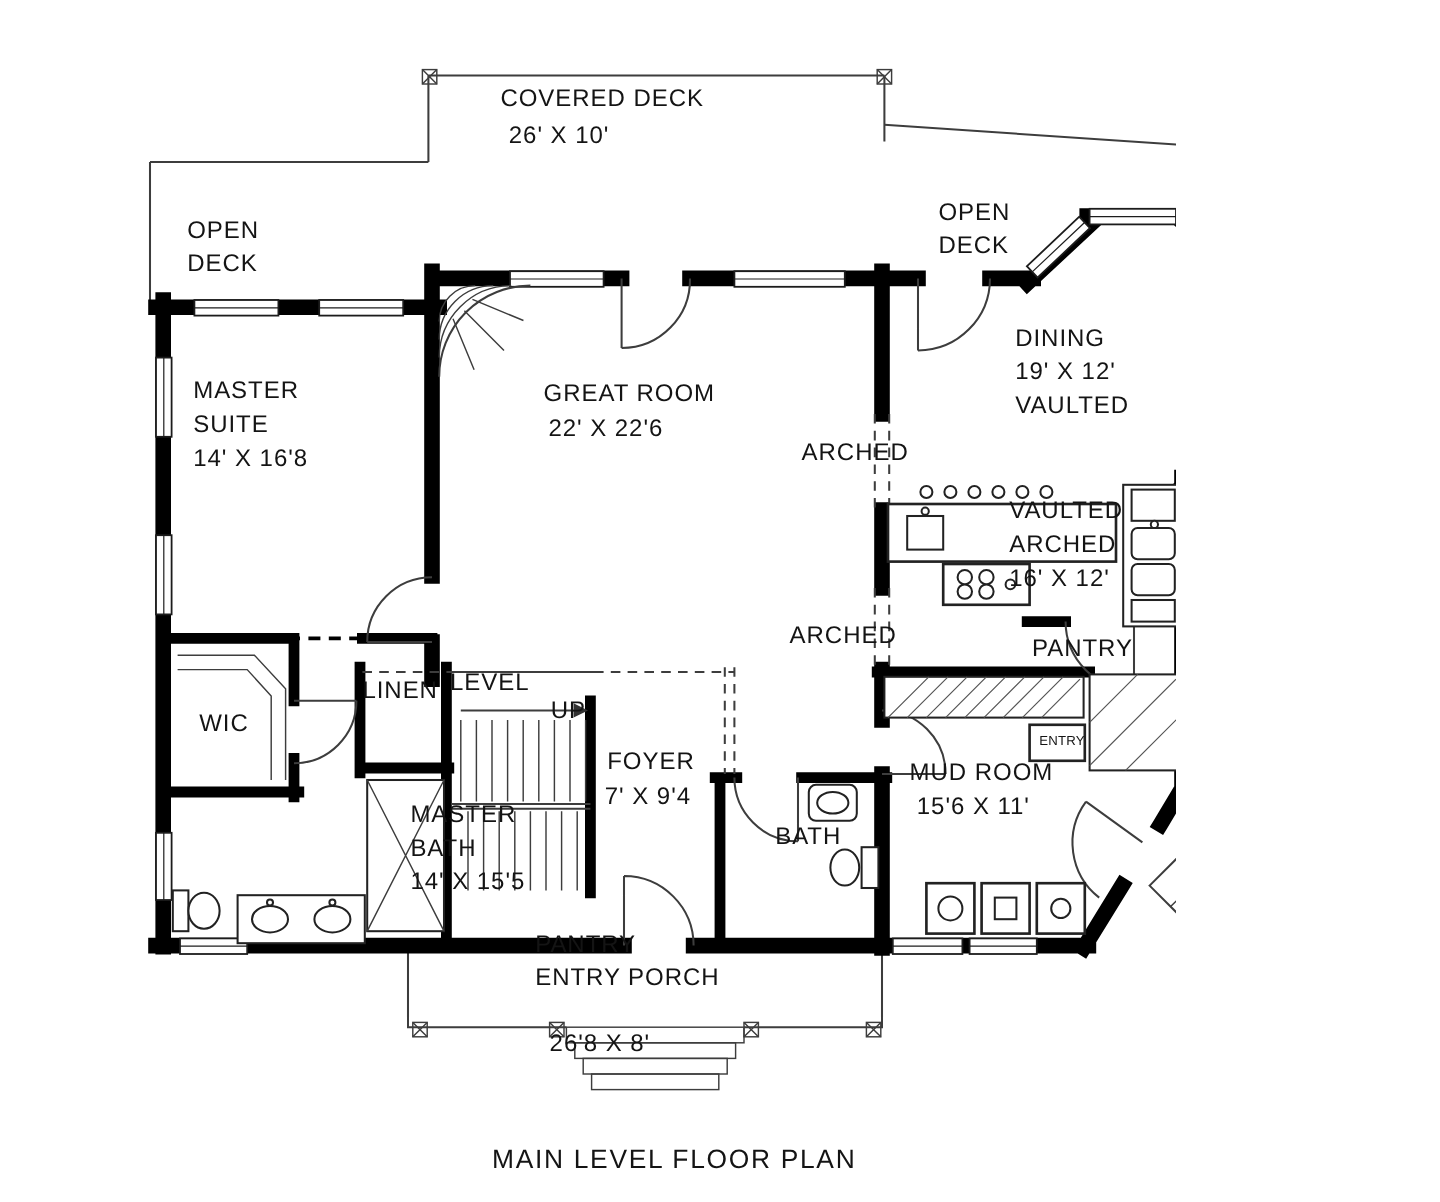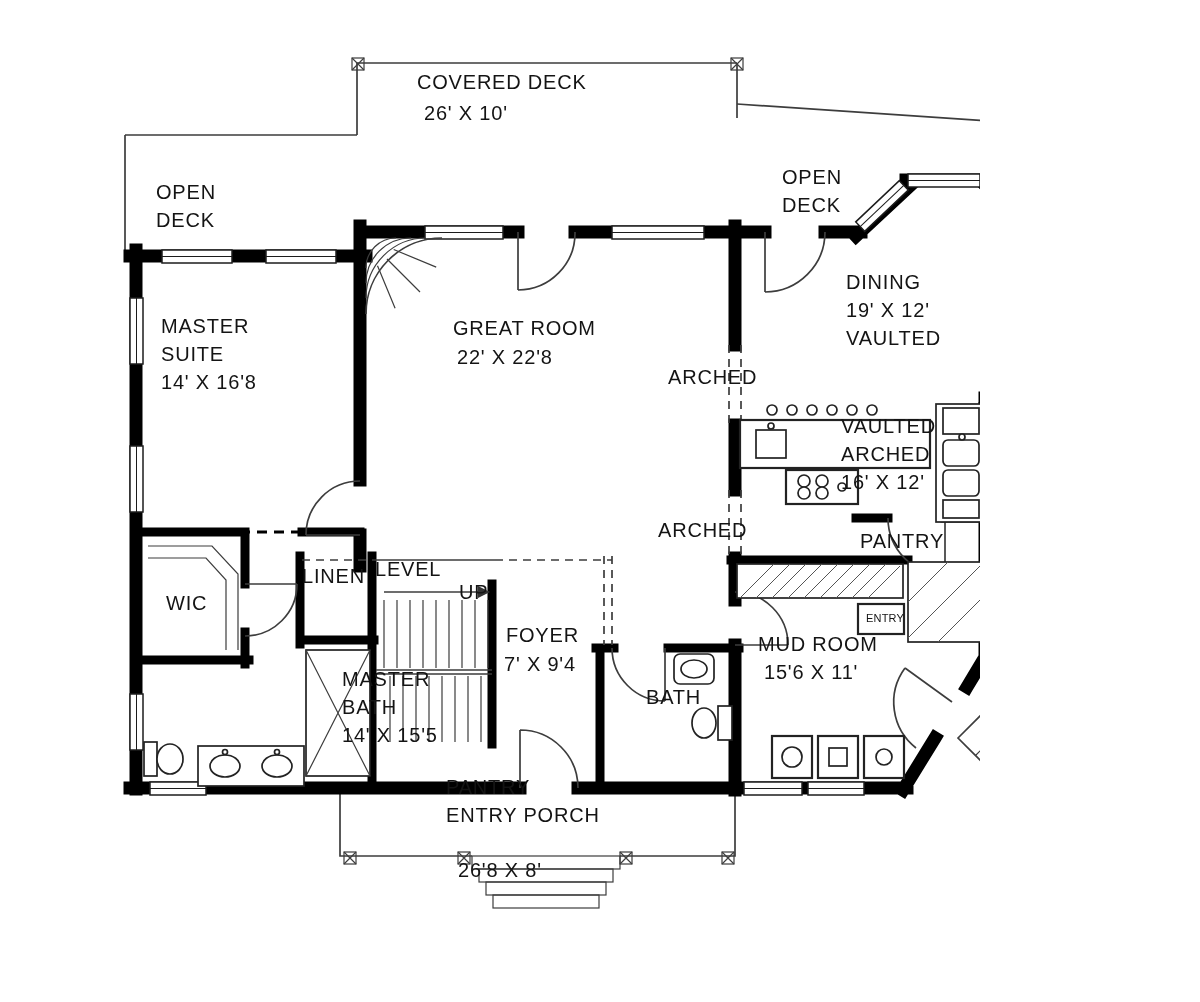--- a/index.html
+++ b/index.html
@@ -296,21 +296,21 @@
 
 <div class="lbl" style="left:846px;top:270px">DINING</div>
 <div class="lbl" style="left:846px;top:298px">19' X 12'</div>
 <div class="lbl" style="left:846px;top:326px">VAULTED</div>
 
 <div class="lbl" style="left:161px;top:314px">MASTER</div>
 <div class="lbl" style="left:161px;top:342px">SUITE</div>
 <div class="lbl" style="left:161px;top:370px">14' X 16'8</div>
 
 <div class="lbl" style="left:453px;top:316px">GREAT ROOM</div>
-<div class="lbl" style="left:457px;top:345px">22' X 22'8</div>
+<div class="lbl" style="left:457px;top:345px">22' X 22'6</div>
 
 <div class="lbl" style="left:668px;top:365px">ARCHED</div>
 
 <div class="lbl" style="left:841px;top:414px">VAULTED</div>
 <div class="lbl" style="left:841px;top:442px">ARCHED</div>
 <div class="lbl" style="left:841px;top:470px">16' X 12'</div>
 
 <div class="lbl" style="left:658px;top:518px">ARCHED</div>
 <div class="lbl" style="left:860px;top:529px">PANTRY</div>
 <div class="lbl" style="left:302px;top:564px">LINEN</div>
@@ -328,14 +328,15 @@
 <div class="lbl" style="left:342px;top:695px">BATH</div>
 <div class="lbl" style="left:342px;top:723px">14' X 15'5</div>
 
 <div class="lbl" style="left:646px;top:685px">BATH</div>
 <div class="lbl small" style="left:866px;top:612px">ENTRY</div>
 
 <div class="lbl" style="left:446px;top:775px">PANTRY</div>
 <div class="lbl" style="left:446px;top:803px">ENTRY PORCH</div>
 <div class="lbl" style="left:458px;top:858px">26'8 X 8'</div>
 
+<div class="lbl title" style="left:410px;top:952px">MAIN LEVEL FLOOR PLAN</div>
 
 </div>
 
 </body></html>

